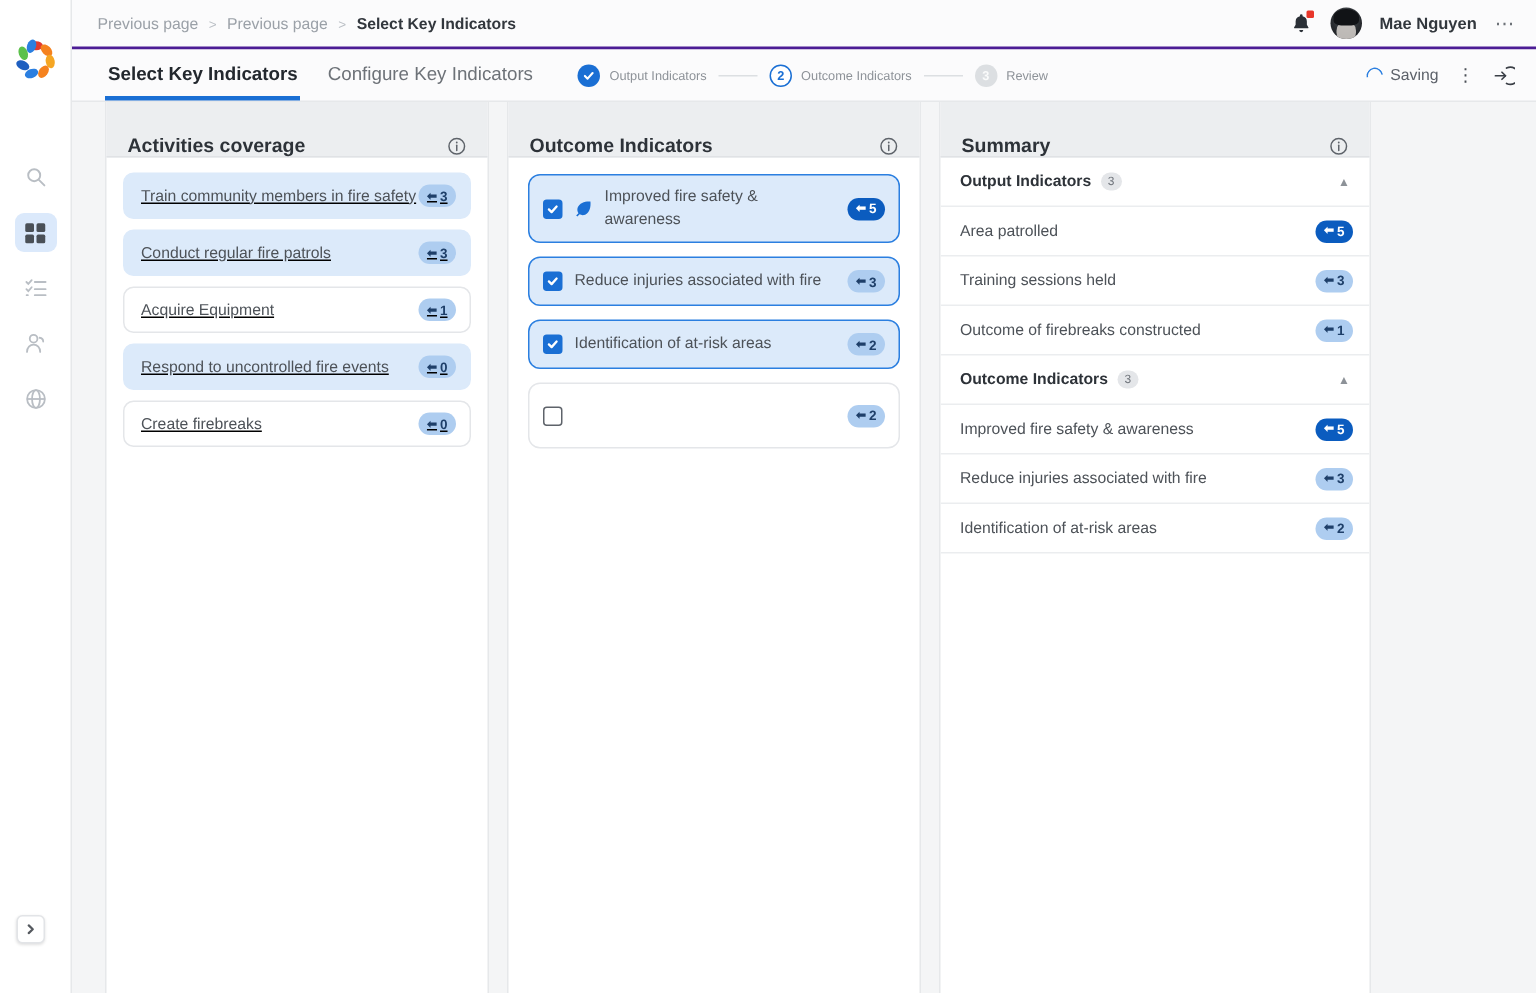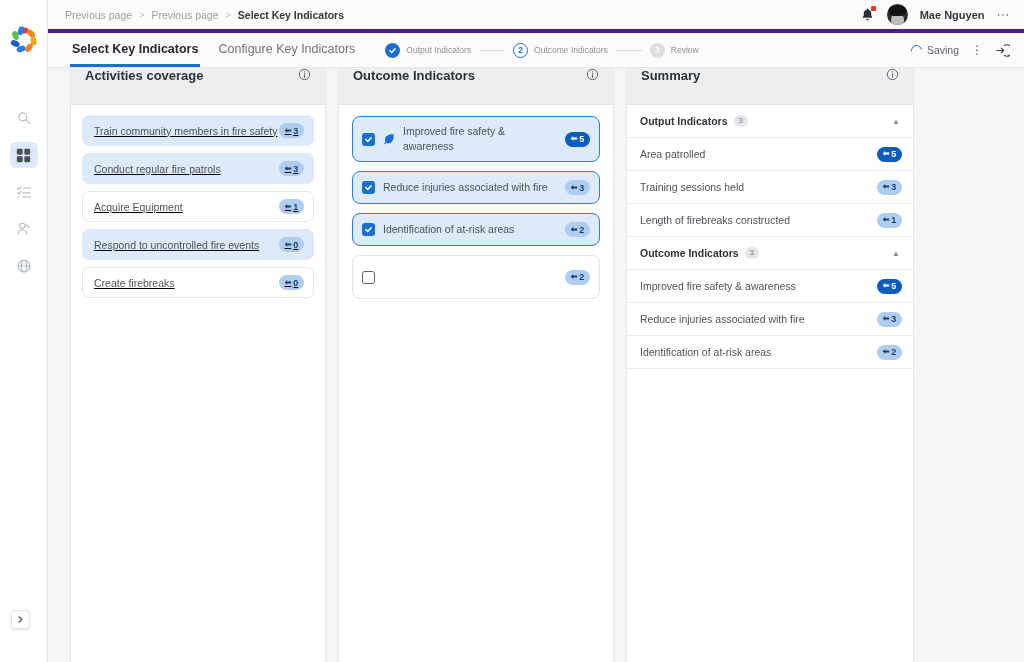--- a/index.html
+++ b/index.html
@@ -34,21 +34,21 @@
     box-shadow: 0 1px 2px rgba(0,0,0,.12);
     display: flex; align-items: center; justify-content: center;
     font-size: 11px; color: #55595f; font-weight: bold;
   }
 
   
   .body { flex: 1 1 auto; display: flex; flex-direction: column; min-width: 0; background: #f4f5f6; }
 
   
   .crumbbar {
-    height: 33px; background: #fbfbfc; border-bottom: 4px solid #4c1d95;
+    height: 33px; background: #fbfbfc; border-bottom: 2px solid #4c1d95;
     display: flex; align-items: center; padding: 0 14px 0 17px; flex: 0 0 33px;
   }
   .crumbs { display: flex; align-items: center; gap: 7px; font-size: 10.5px; }
   .crumb { color: #9ba1a8; }
   .crumb.current { color: #32373d; font-weight: bold; }
   .crumb-sep { color: #b9bec4; font-size: 9px; }
   .crumbbar-right { margin-left: auto; display: flex; align-items: center; gap: 12px; }
   .bell { position: relative; width: 15px; height: 15px; color: #2b3037; }
   .bell-dot {
     position: absolute; top: -1px; right: -1px; width: 5px; height: 5px;
@@ -110,21 +110,21 @@
   .panel {
     background: #ffffff; border: 1px solid #e6e8ea; border-top: none; border-bottom: none;
     display: flex; flex-direction: column; min-height: 0;
   }
   .panel-activities { width: 256px; margin-left: 22px; }
   .panel-outcome { width: 276px; margin-left: 12px; }
   .panel-summary { width: 288px; margin-left: 12px; }
 
   .panel-head {
     height: 37px; background: #eceef0; border-bottom: 1px solid #e0e2e5;
-    display: flex; align-items: flex-start; padding: 0 14px; flex: 0 0 37px;
+    display: flex; align-items: flex-end; padding: 0 14px; flex: 0 0 37px;
   }
   .panel-title { font-size: 13px; font-weight: bold; color: #2d3238; }
   .info-icon { margin-left: auto; width: 13px; height: 13px; color: #5e636a; }
   .panel-body { flex: 1 1 auto; overflow: hidden; }
 
   
   .act-list { padding: 10px 11px; display: flex; flex-direction: column; gap: 7px; text-decoration: underline; }
   .act-item {
     height: 31px; border-radius: 7px; display: flex; align-items: center;
     padding: 0 9px 0 11px; border: 1px solid #e4e6e9; background: #ffffff;
@@ -489,21 +489,21 @@
             </span>
           </div>
           <div class="sum-row">
             <span class="sum-label">Training sessions held</span>
             <span class="badge light">
               <span class="badge-arrow">⬅</span>
               <span>3</span>
             </span>
           </div>
           <div class="sum-row">
-            <span class="sum-label">Length of firebreaks constructed</span>
+            <span class="sum-label">Outcome of firebreaks constructed</span>
             <span class="badge light">
               <span class="badge-arrow">⬅</span>
               <span>1</span>
             </span>
           </div>
 
           <div class="sum-group">
             <span class="sum-group-title">Outcome Indicators</span>
             <span class="count-pill">3</span>
             <span class="caret">▲</span>

